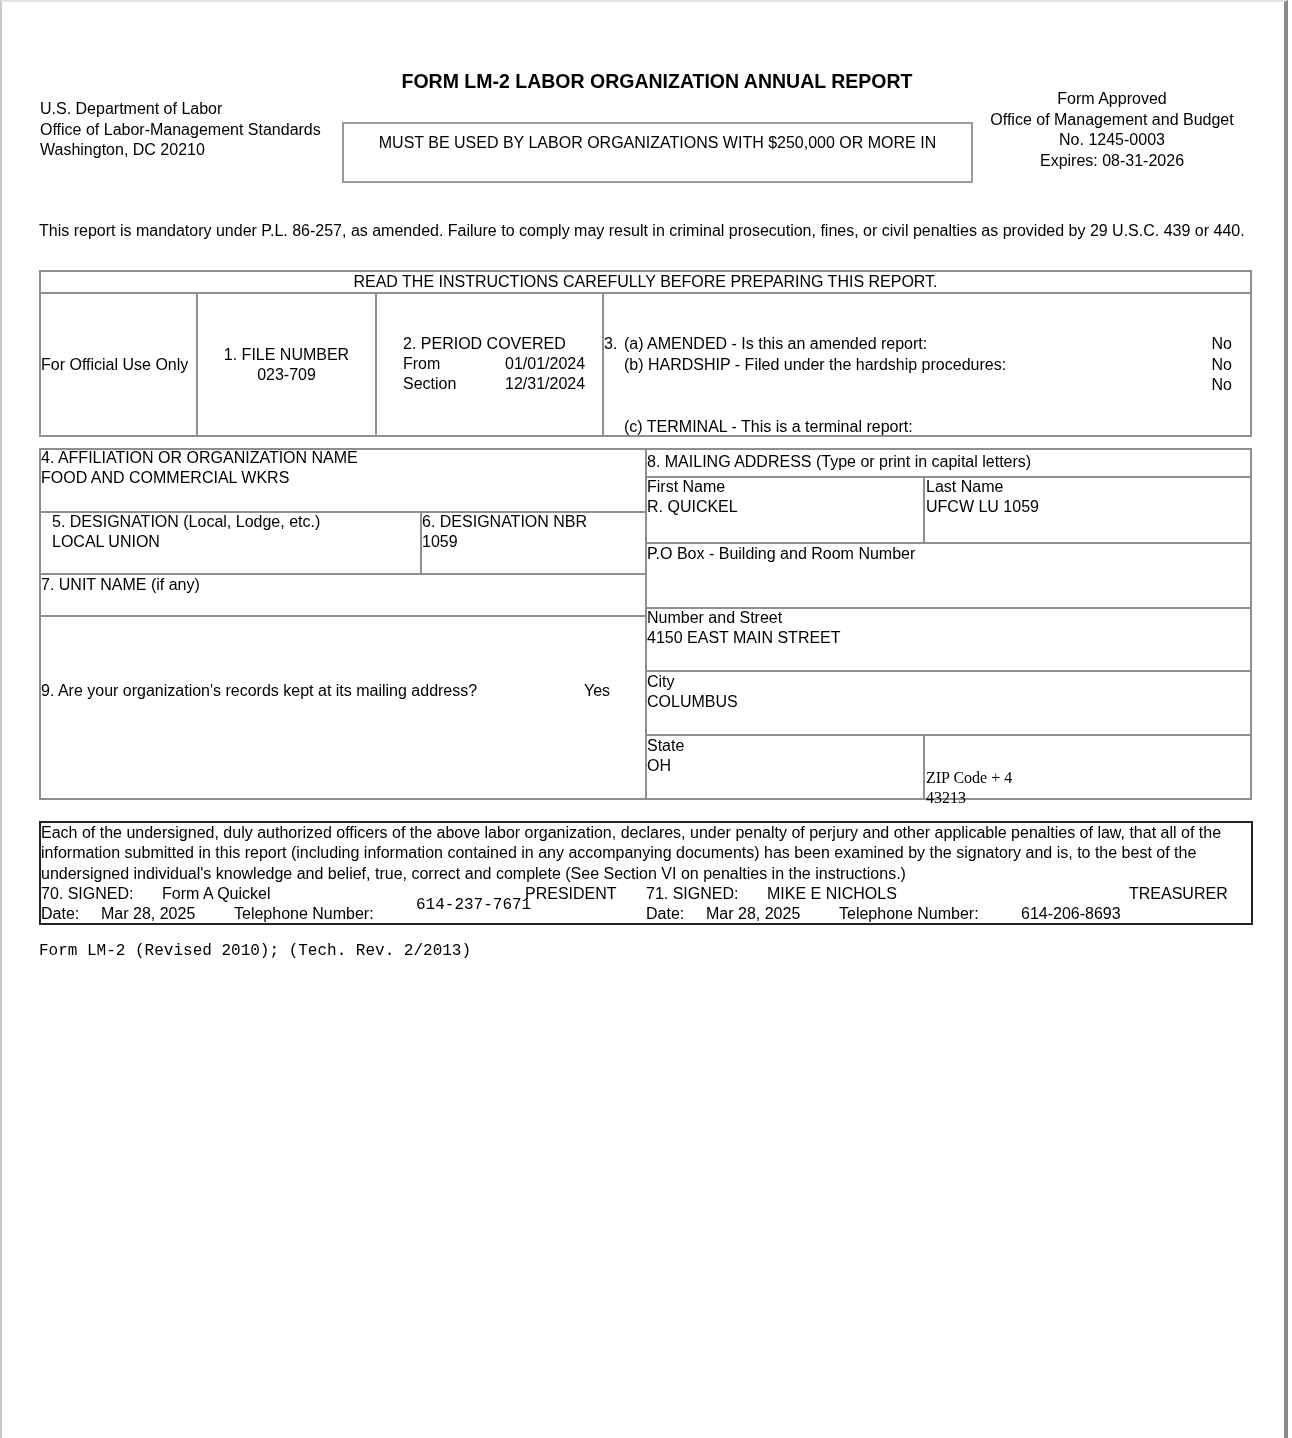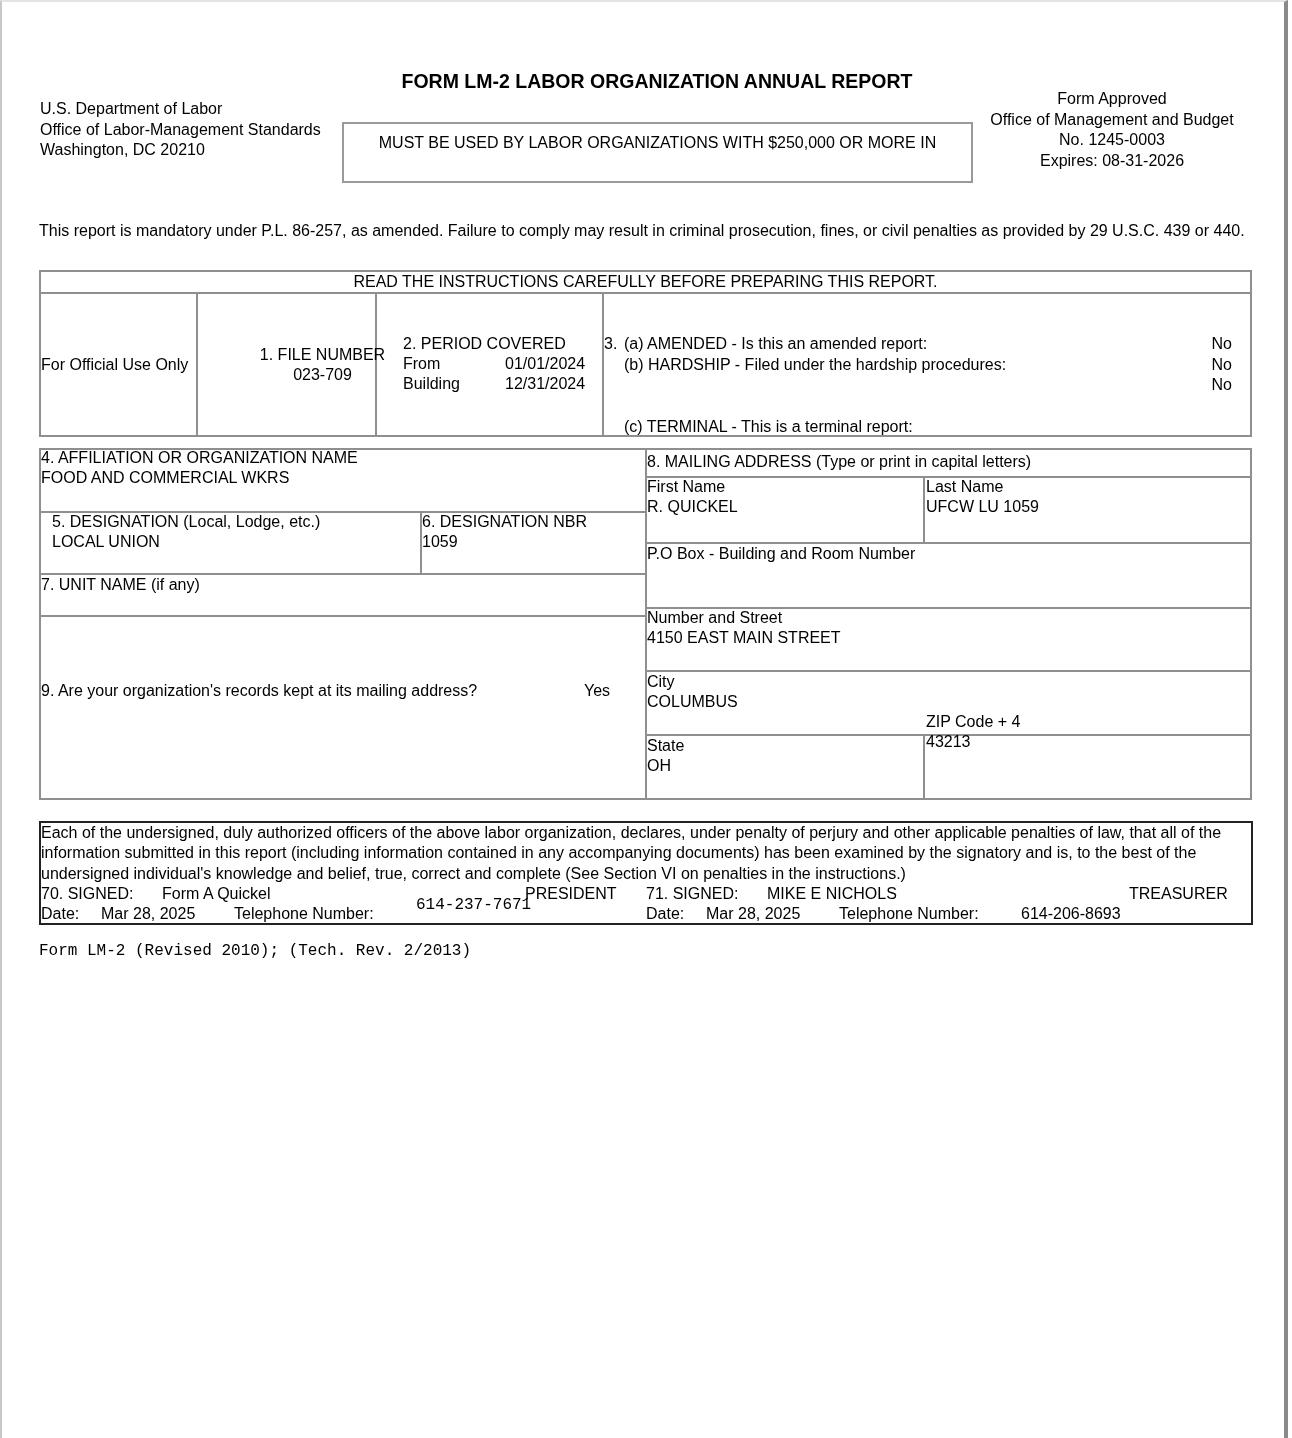--- a/index.html
+++ b/index.html
@@ -58,32 +58,32 @@
 <div class="gridline" style="left:39px;top:292px;width:1213px;height:2px;"></div>
 <div class="gridline" style="left:39px;top:435px;width:1213px;height:2px;"></div>
 <div class="gridline" style="left:39px;top:270px;width:2px;height:167px;"></div>
 <div class="gridline" style="left:1250px;top:270px;width:2px;height:167px;"></div>
 <div class="gridline" style="left:196px;top:292px;width:2px;height:145px;"></div>
 <div class="gridline" style="left:375px;top:292px;width:2px;height:145px;"></div>
 <div class="gridline" style="left:602px;top:292px;width:2px;height:145px;"></div>
 
 <div class="cell" style="left:41px;top:272px;width:1209px;text-align:center;">READ THE INSTRUCTIONS CAREFULLY BEFORE PREPARING THIS REPORT.</div>
 <div class="cell" style="left:41px;top:355px;">For Official Use Only</div>
-<div class="cell" style="left:198px;top:345px;width:177px;text-align:center;padding-left:36px;">
+<div class="cell" style="left:198px;top:345px;width:177px;text-align:center;">
   <div>1. FILE NUMBER</div>
   <div>023-709</div>
 </div>
 <div class="cell" style="left:377px;top:334px;width:225px;padding-left:26px;">
   <div>2. PERIOD COVERED</div>
   <div style="position:relative;height:20px;">
     <span>From</span>
     <span style="position:absolute;left:102px;">01/01/2024</span>
   </div>
   <div style="position:relative;height:20px;">
-    <span>Building</span>
+    <span>Section</span>
     <span style="position:absolute;left:102px;">12/31/2024</span>
   </div>
 </div>
 <div class="cell" style="left:604px;top:334px;width:628px;">
   <span style="position:absolute;left:0;">3.</span>
   <div style="position:relative;height:20.5px;">
     <span style="position:absolute;left:20px;">(a) AMENDED - Is this an amended report:</span>
     <span style="position:absolute;right:0;">No</span>
   </div>
   <div style="position:relative;height:20.5px;">
@@ -155,21 +155,21 @@
   <div>4150 EAST MAIN STREET</div>
 </div>
 <div class="cell" style="left:647px;top:672px;">
   <div>City</div>
   <div>COLUMBUS</div>
 </div>
 <div class="cell" style="left:647px;top:736px;">
   <div>State</div>
   <div>OH</div>
 </div>
-<div class="cell" style="left:926px;top:712px;">
+<div class="cell" style="left:926px;top:768px;font-family:Liberation Serif, serif;">
   <div>ZIP Code + 4</div>
   <div>43213</div>
 </div>
 
 <div class="sigbox">
   <div class="cell" style="left:0;top:0;width:1198px;line-height:20.4px;">Each of the undersigned, duly authorized officers of the above labor organization, declares, under penalty of perjury and other applicable penalties of law, that all of the information submitted in this report (including information contained in any accompanying documents) has been examined by the signatory and is, to the best of the undersigned individual's knowledge and belief, true, correct and complete (See Section VI on penalties in the instructions.)</div>
 
   <div class="cell" style="left:0;top:61px;">70. SIGNED:</div>
   <div class="cell" style="left:121px;top:61px;">Form A Quickel</div>
   <div class="cell" style="left:484px;top:61px;">PRESIDENT</div>

